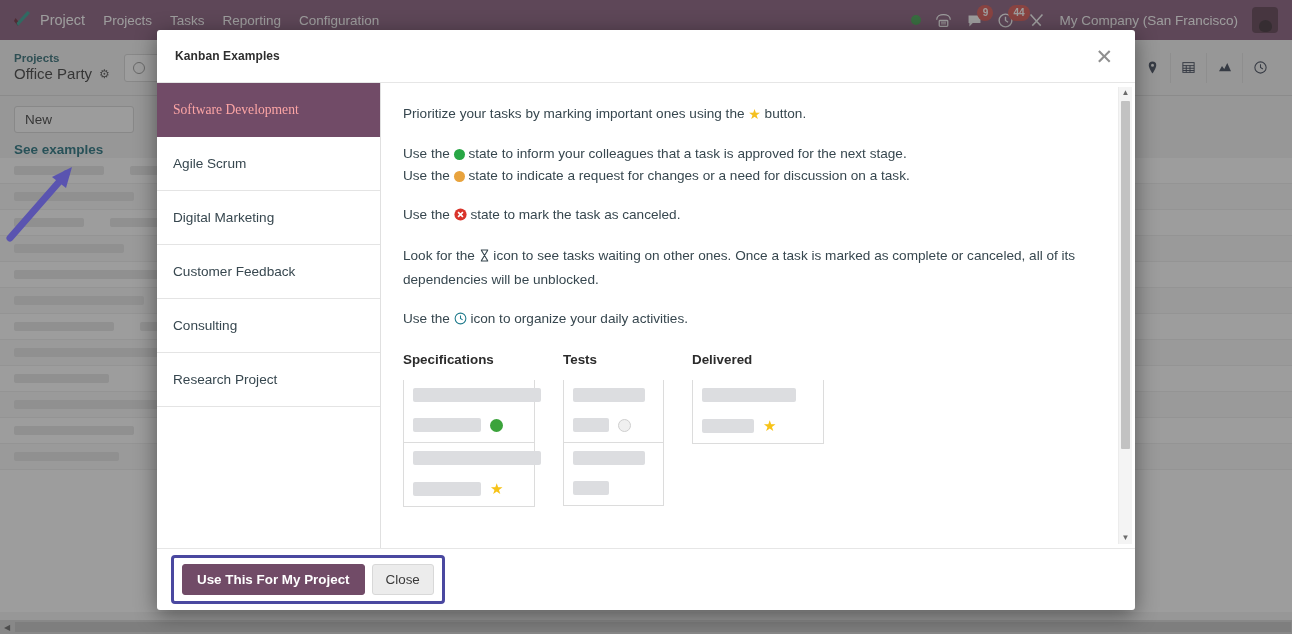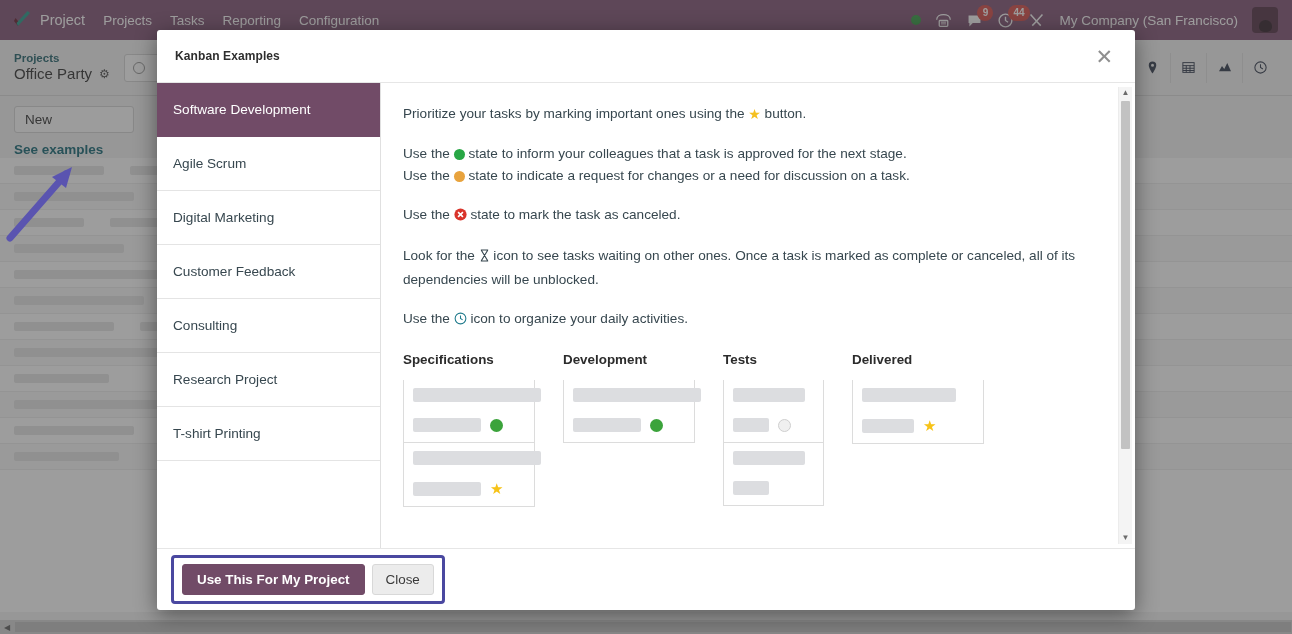--- a/index.html
+++ b/index.html
@@ -120,21 +120,21 @@
 
   .ex-list {
     width: 224px; flex: none; border-right: 1px solid #e0e0e0;
     overflow: hidden; background: #fff;
   }
   .ex-item {
     height: 54px; display: flex; align-items: center; padding: 0 16px;
     font-size: 13.6px; color: #37474f; border-bottom: 1px solid #e4e4e4;
     cursor: pointer; white-space: nowrap;
   }
-  .ex-item.active { background: #714b67; color: #ffffff; border-bottom-color: #714b67; }
+  .ex-item.active { background: #714b67; color: #fca5a5; border-bottom-color: #714b67; font-family: Liberation Serif, serif; }
 
   .ex-content {
     flex: 1; position: relative; overflow: hidden; padding: 20px 24px 0 22px;
     font-size: 13.6px; color: #37474f; line-height: 1.62;
   }
   .ex-content p { margin-bottom: 17px; }
   .ex-content p.tight { margin-bottom: 17px; }
   .ex-content p.tight .ln { display: block; }
 
   .ic { display: inline-block; vertical-align: -2px; }
@@ -362,21 +362,20 @@
 
     <div class="modal-body">
 
       <div class="ex-list">
         <div class="ex-item active">Software Development</div>
         <div class="ex-item">Agile Scrum</div>
         <div class="ex-item">Digital Marketing</div>
         <div class="ex-item">Customer Feedback</div>
         <div class="ex-item">Consulting</div>
         <div class="ex-item">Research Project</div>
-        <div class="ex-item">T-shirt Printing</div>
       </div>
 
       <div class="ex-content">
 
         <p>
           <span>Prioritize your tasks by marking important ones using the </span><span class="star-y">★</span><span> button.</span>
         </p>
 
         <p class="tight">
           <span class="ln"><span>Use the </span><span class="ic dot-green"></span><span> state to inform your colleagues that a task is approved for the next stage.</span></span>
@@ -417,30 +416,20 @@
             </div>
             <div class="kb-card">
               <div class="kb-line" style="width:128px"></div>
               <div class="kb-row">
                   <div class="kb-line"></div>
                   <span class="kb-star">★</span>
                 </div>
             </div>
           </div>
 
-          <div class="kb-col w2">
-            <div class="kb-head">Development</div>
-            <div class="kb-card">
-              <div class="kb-line" style="width:128px"></div>
-              <div class="kb-row">
-                  <div class="kb-line"></div>
-                  <span class="kb-dot green"></span>
-                </div>
-            </div>
-          </div>
 
           <div class="kb-col">
             <div class="kb-head">Tests</div>
             <div class="kb-card">
               <div class="kb-line" style="width:72px"></div>
               <div class="kb-row">
                   <div class="kb-line" style="width:36px"></div>
                   <span class="kb-dot grey"></span>
                 </div>
             </div>

